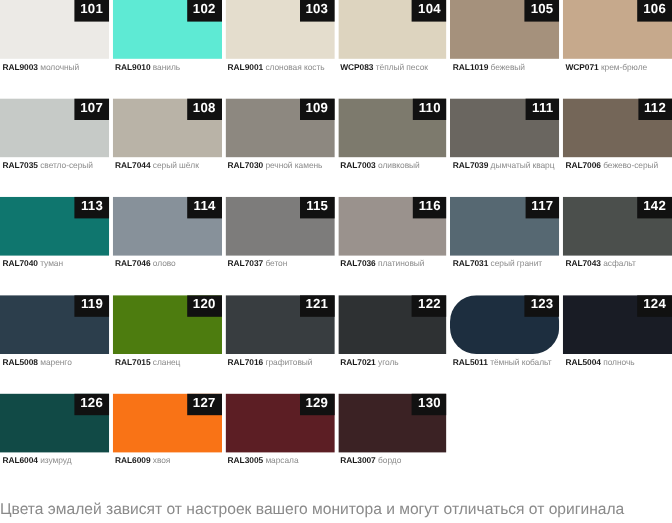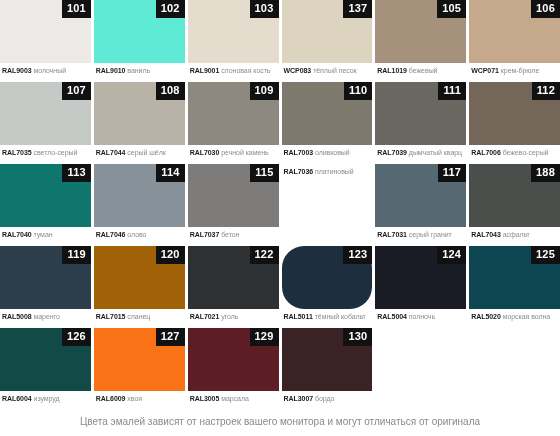--- a/index.html
+++ b/index.html
@@ -23,21 +23,21 @@
     box-sizing: border-box;
   }
   .swatch-cell {
     display: flex;
     flex-direction: column;
     position: relative;
     overflow: hidden;
   }
   .swatch-chip {
     position: relative;
-    height: 63px;
+    height: 49px;
     width: 100%;
     box-sizing: border-box;
   }
   .swatch-number {
     position: absolute;
     top: 0;
     right: 0;
     background: #111111;
     color: #ffffff;
     font-size: 11px;
@@ -58,22 +58,21 @@
   }
   .swatch-code {
     color: #1a1a1a;
     font-weight: bold;
   }
   .swatch-name {
     color: #8c8c8c;
     font-weight: normal;
   }
   #footer-note {
-    text-align: center;
-    font-size: 10px;
+    font-size: 13px;
     color: #8a8a8a;
     padding-top: 6px;
     font-family: "Liberation Sans", sans-serif;
   }
 </style>
 </head>
 <body>
 
 <div id="palette-grid">
     <div class="swatch-cell">
@@ -89,21 +88,21 @@
       <div class="swatch-label"><span class="swatch-code">RAL9010</span> <span class="swatch-name">ваниль</span></div>
     </div>
     <div class="swatch-cell">
       <div class="swatch-chip" style="background: rgb(228, 221, 205);">
         <div class="swatch-number">103</div>
       </div>
       <div class="swatch-label"><span class="swatch-code">RAL9001</span> <span class="swatch-name">слоновая кость</span></div>
     </div>
     <div class="swatch-cell">
       <div class="swatch-chip" style="background: rgb(221, 212, 191);">
-        <div class="swatch-number">137</div>
+        <div class="swatch-number">104</div>
       </div>
       <div class="swatch-label"><span class="swatch-code">WCP083</span> <span class="swatch-name">тёплый песок</span></div>
     </div>
     <div class="swatch-cell">
       <div class="swatch-chip" style="background: rgb(165, 145, 124);">
         <div class="swatch-number">105</div>
       </div>
       <div class="swatch-label"><span class="swatch-code">RAL1019</span> <span class="swatch-name">бежевый</span></div>
     </div>
     <div class="swatch-cell">
@@ -160,69 +159,72 @@
       </div>
       <div class="swatch-label"><span class="swatch-code">RAL7046</span> <span class="swatch-name">олово</span></div>
     </div>
     <div class="swatch-cell">
       <div class="swatch-chip" style="background: rgb(125, 124, 123);">
         <div class="swatch-number">115</div>
       </div>
       <div class="swatch-label"><span class="swatch-code">RAL7037</span> <span class="swatch-name">бетон</span></div>
     </div>
     <div class="swatch-cell">
+      <div class="swatch-chip" style="background: rgb(154, 146, 141);">
+        <div class="swatch-number">116</div>
+      </div>
       <div class="swatch-label"><span class="swatch-code">RAL7036</span> <span class="swatch-name">платиновый</span></div>
     </div>
     <div class="swatch-cell">
       <div class="swatch-chip" style="background: rgb(86, 104, 114);">
         <div class="swatch-number">117</div>
       </div>
       <div class="swatch-label"><span class="swatch-code">RAL7031</span> <span class="swatch-name">серый гранит</span></div>
     </div>
     <div class="swatch-cell">
       <div class="swatch-chip" style="background: rgb(75, 79, 76);">
-        <div class="swatch-number">188</div>
+        <div class="swatch-number">142</div>
       </div>
       <div class="swatch-label"><span class="swatch-code">RAL7043</span> <span class="swatch-name">асфальт</span></div>
     </div>
     <div class="swatch-cell">
       <div class="swatch-chip" style="background: rgb(44, 62, 76);">
         <div class="swatch-number">119</div>
       </div>
       <div class="swatch-label"><span class="swatch-code">RAL5008</span> <span class="swatch-name">маренго</span></div>
     </div>
     <div class="swatch-cell">
-      <div class="swatch-chip" style="background: #a16207; padding-left: 17px;">
+      <div class="swatch-chip" style="background: #4d7c0f; padding-left: 17px;">
         <div class="swatch-number">120</div>
       </div>
       <div class="swatch-label"><span class="swatch-code">RAL7015</span> <span class="swatch-name">сланец</span></div>
+    </div>
+    <div class="swatch-cell">
+      <div class="swatch-chip" style="background: rgb(56, 61, 64);">
+        <div class="swatch-number">121</div>
+      </div>
+      <div class="swatch-label"><span class="swatch-code">RAL7016</span> <span class="swatch-name">графитовый</span></div>
     </div>
     <div class="swatch-cell">
       <div class="swatch-chip" style="background: rgb(46, 49, 51);">
         <div class="swatch-number">122</div>
       </div>
       <div class="swatch-label"><span class="swatch-code">RAL7021</span> <span class="swatch-name">уголь</span></div>
     </div>
     <div class="swatch-cell">
       <div class="swatch-chip" style="background: rgb(29, 46, 63); border-radius: 22px;">
         <div class="swatch-number">123</div>
       </div>
       <div class="swatch-label"><span class="swatch-code">RAL5011</span> <span class="swatch-name">тёмный кобальт</span></div>
     </div>
     <div class="swatch-cell">
       <div class="swatch-chip" style="background: rgb(25, 28, 37);">
         <div class="swatch-number">124</div>
       </div>
       <div class="swatch-label"><span class="swatch-code">RAL5004</span> <span class="swatch-name">полночь</span></div>
-    </div>
-    <div class="swatch-cell">
-      <div class="swatch-chip" style="background: rgb(13, 70, 80);">
-        <div class="swatch-number">125</div>
-      </div>
-      <div class="swatch-label"><span class="swatch-code">RAL5020</span> <span class="swatch-name">морская волна</span></div>
     </div>
     <div class="swatch-cell">
       <div class="swatch-chip" style="background: rgb(17, 74, 70);">
         <div class="swatch-number">126</div>
       </div>
       <div class="swatch-label"><span class="swatch-code">RAL6004</span> <span class="swatch-name">изумруд</span></div>
     </div>
     <div class="swatch-cell">
       <div class="swatch-chip" style="background: #f97316;">
         <div class="swatch-number">127</div>

